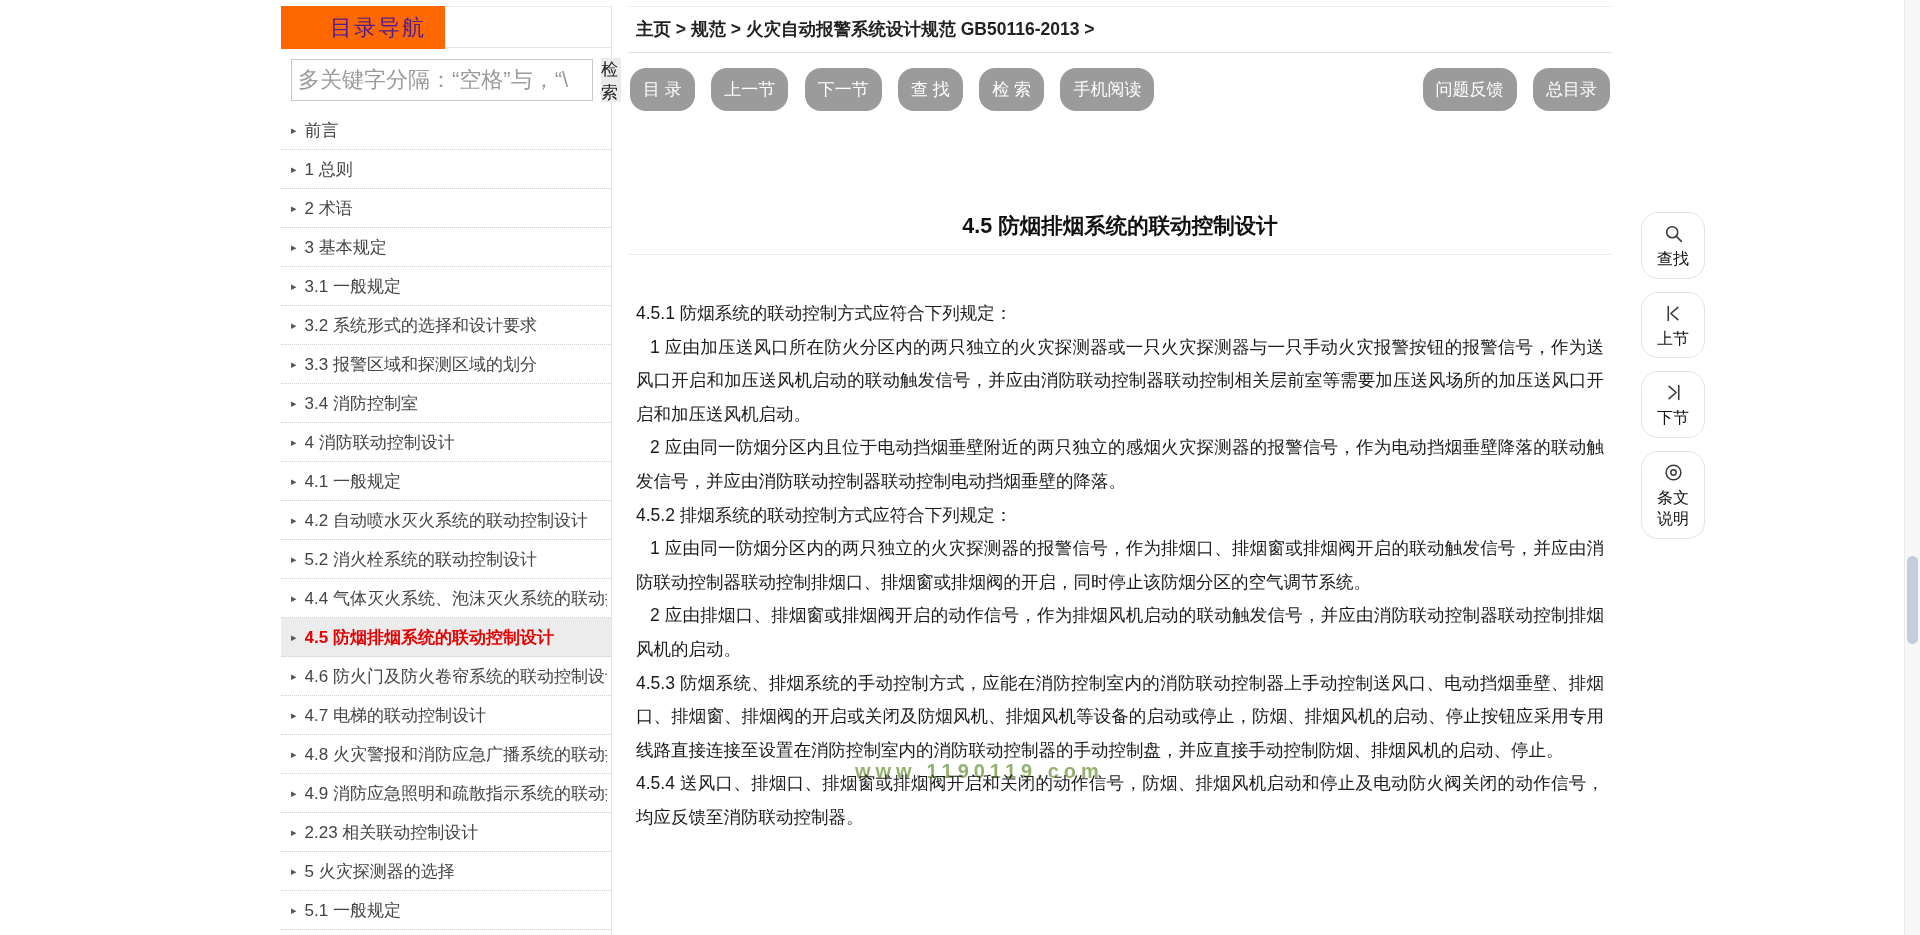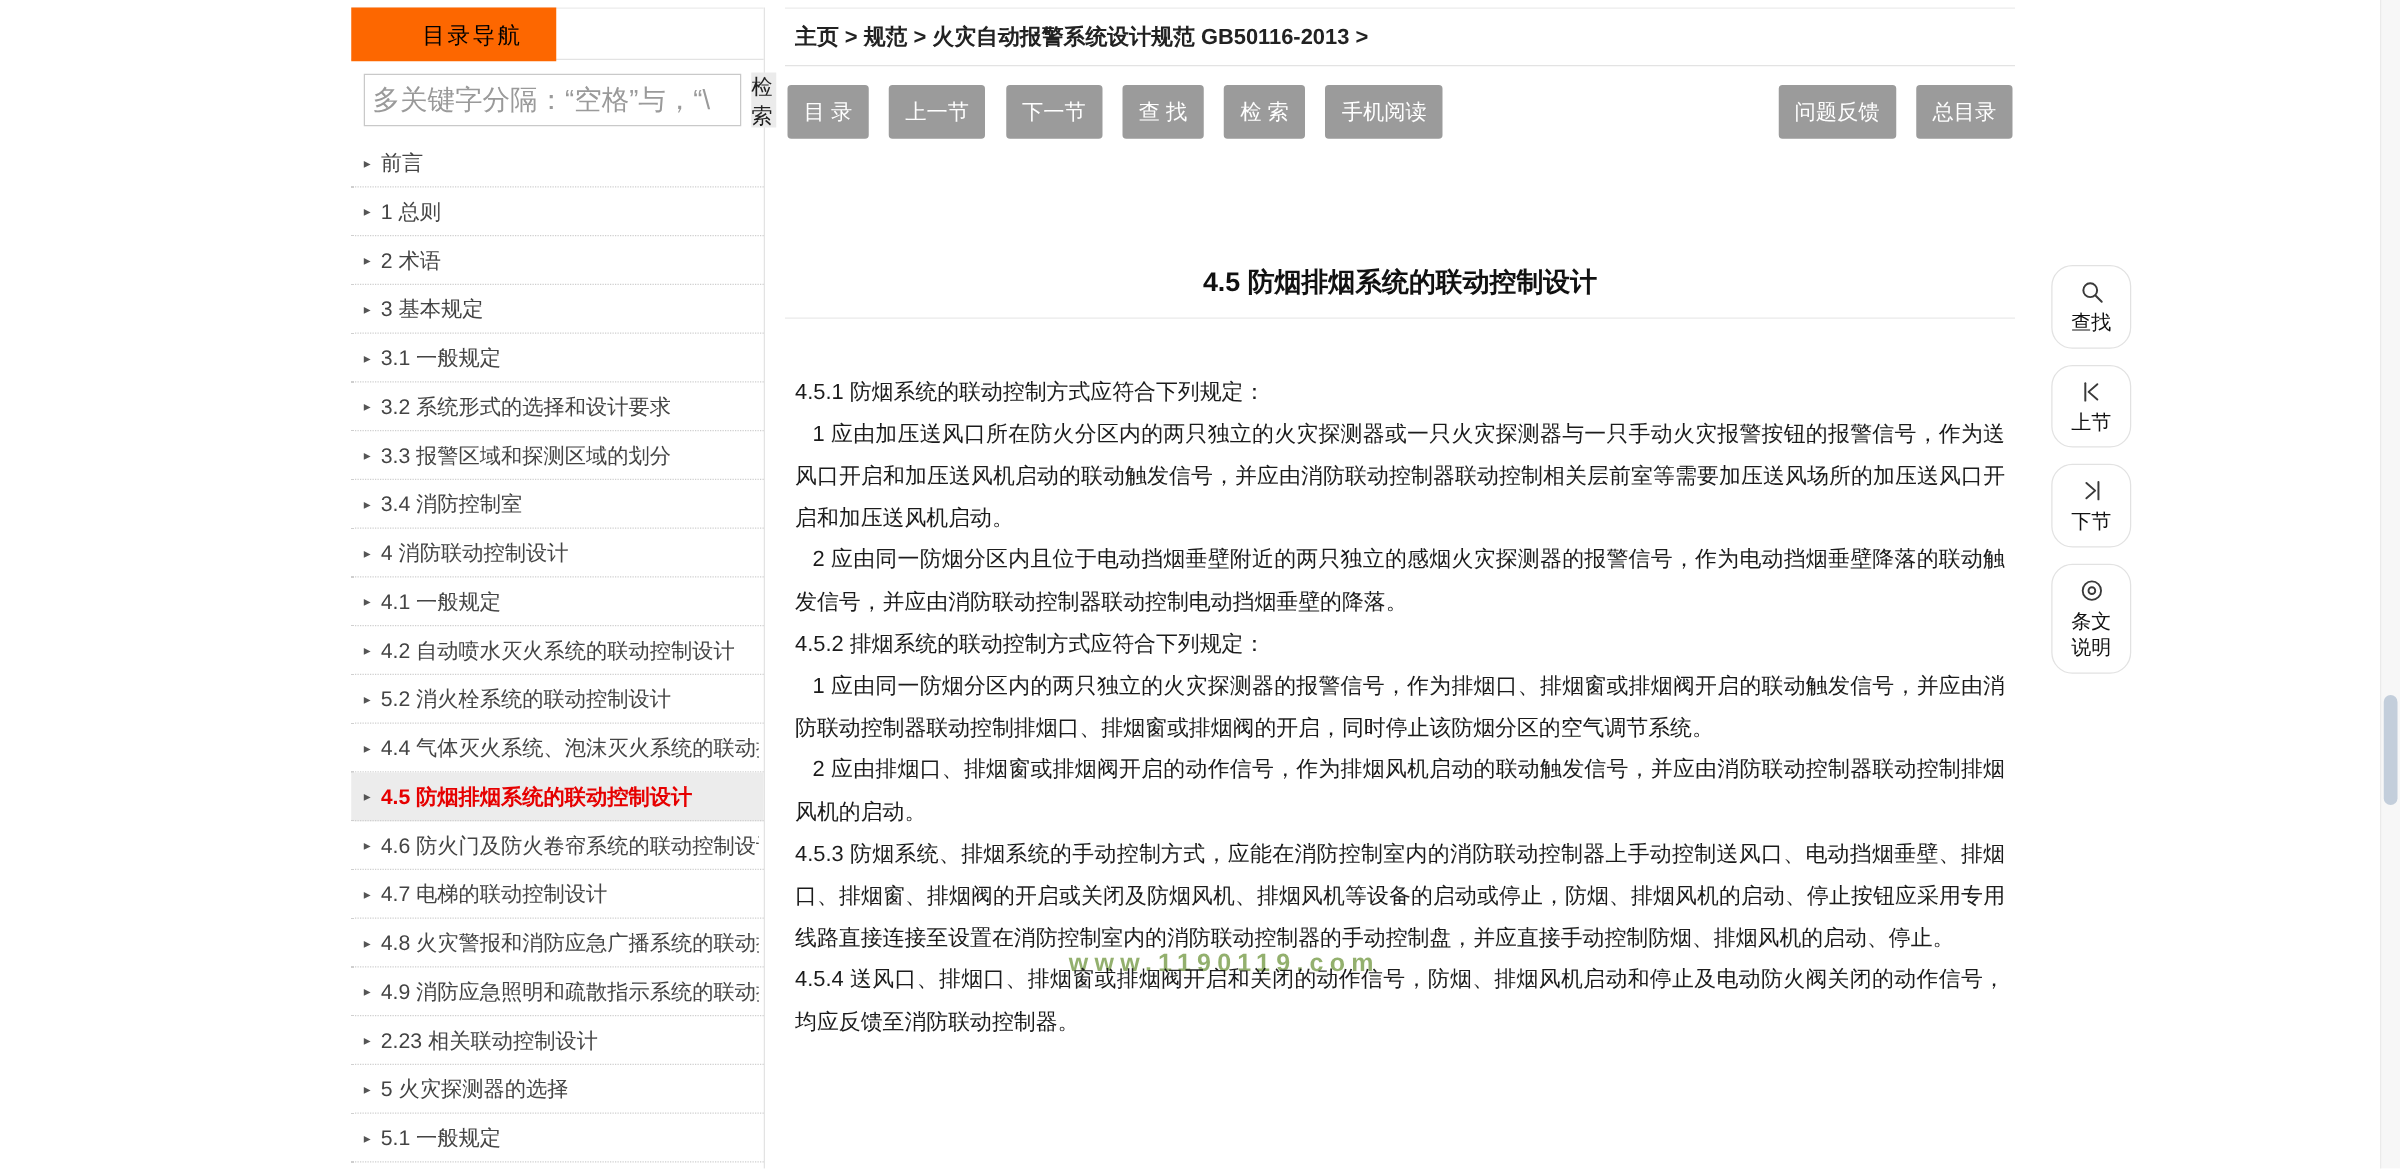--- a/index.html
+++ b/index.html
@@ -4,22 +4,22 @@
 <style>
   * { box-sizing: border-box; margin: 0; padding: 0; }
   html,body { width:1920px; height:935px; background:#fff;
     font-family:"Liberation Sans","DejaVu Sans",sans-serif; }
   .page { position:relative; width:1920px; height:935px; overflow:hidden; background:#fff; }
 
   
   .sidebar { position:absolute; left:281px; top:6px; width:331px; height:929px;
     border-right:1px solid #e3e3e3; background:#fff; }
   .sb-header { height:42px; border-top:1px solid #ececec; border-bottom:1px solid #e3e3e3; }
-  .sb-tab { width:164px; height:43px; margin-top:-1px; background:#fd6700; color:#000000;
-    font-size:18px; display:flex; align-items:center; justify-content:center; letter-spacing:2px;padding-left:30px; }
+  .sb-tab { width:164px; height:43px; margin-top:-1px; background:#fd6700; color:#4c1d95;
+    font-size:22px; display:flex; align-items:center; justify-content:center; letter-spacing:2px;padding-left:30px; }
   .sb-search { display:flex; align-items:center; padding:10px 10px 9px 10px; }
   .sb-search input { flex:1; height:42px; border:1px solid #c9c9c9; font-size:22px;
     padding:0 6px; color:#333; margin-right:8px; outline:none; }
   .sb-search input::placeholder { color:#9a9a9a; }
   .sb-search button { width:82px; height:44px; background:#ebebeb; border:none;
     font-size:17px; color:#222; cursor:pointer; font-family:inherit; letter-spacing:3px; }
   .toc { list-style:none; }
   .toc li { display:flex; align-items:center; height:39px; padding:0 4px 0 10px;
     border-bottom:1px dotted #cfcfcf; font-size:17px; color:#444; cursor:pointer;
     overflow:hidden; white-space:nowrap; }
@@ -27,21 +27,21 @@
   .toc li .lbl { overflow:hidden; white-space:nowrap; }
   .toc li.active { background:#ececec; }
   .toc li.active .lbl { color:#e60000; font-weight:bold; }
 
   
   .content { position:absolute; left:628px; top:6px; width:984px; }
   .breadcrumb { border-top:1px solid #ececec; border-bottom:1px solid #e3e3e3;
     padding:10px 8px 11px 8px; font-size:17.5px; font-weight:bold; color:#222; cursor:pointer; }
   .toolbar { margin-top:15px; display:flex; justify-content:space-between; padding:0 2px; }
   .tb-left button, .tb-right button { background:#9b9b9b; color:#fff; border:none;
-    border-radius:3px; font-size:17px; padding:10px 13px; margin-right:12px; cursor:pointer;
+    border-radius:16px; font-size:17px; padding:10px 13px; margin-right:12px; cursor:pointer;
     font-family:inherit; }
   .tb-right button { margin-right:0; margin-left:12px; }
   .doc-title { text-align:center; font-size:21.5px; font-weight:bold; color:#111;
     margin-top:100px; }
   .title-rule { border:none; border-top:1px solid #eaeaea; margin:14px 0 0 0; }
   .doc-body { position:relative; z-index:1; padding:42px 8px 0 8px; }
   .doc-body p { font-size:17.5px; line-height:33.6px; color:#1b1b1b; text-align:justify; }
   .doc-body p.sub { text-indent:14px; }
   .highlight-box { border:2px solid #e24848; margin:4px -8px 0 -8px; padding:3px 9px 6px 9px; }
   .watermark { position:absolute; left:855px; top:760px; z-index:0; font-size:20px;

